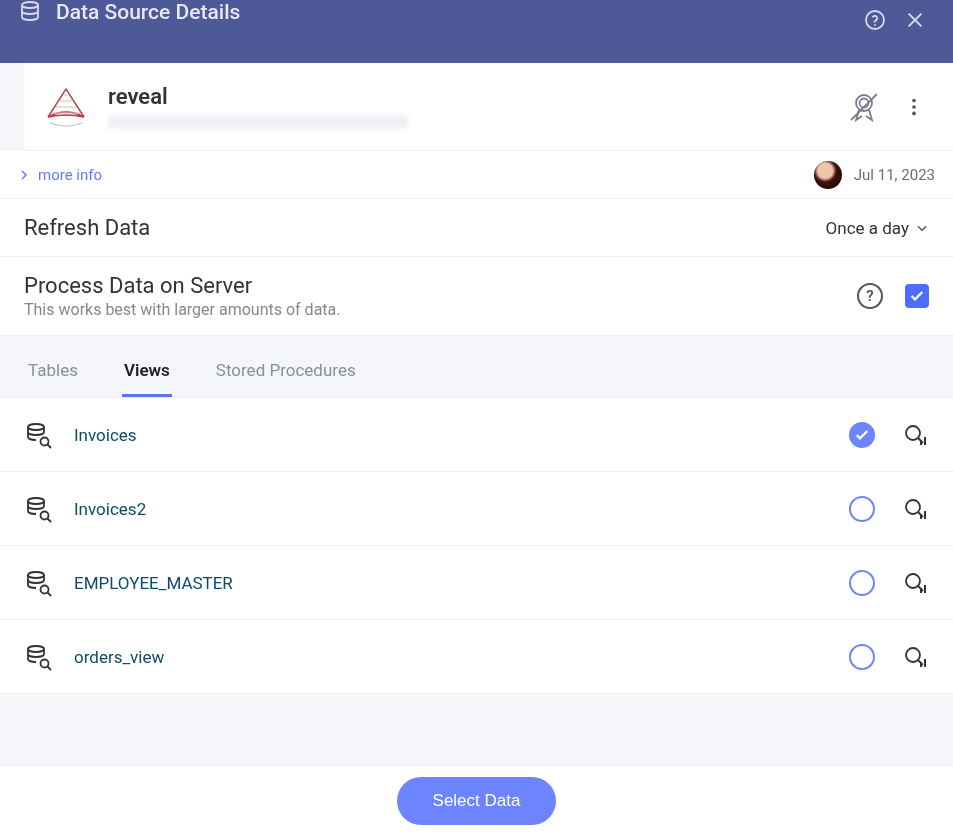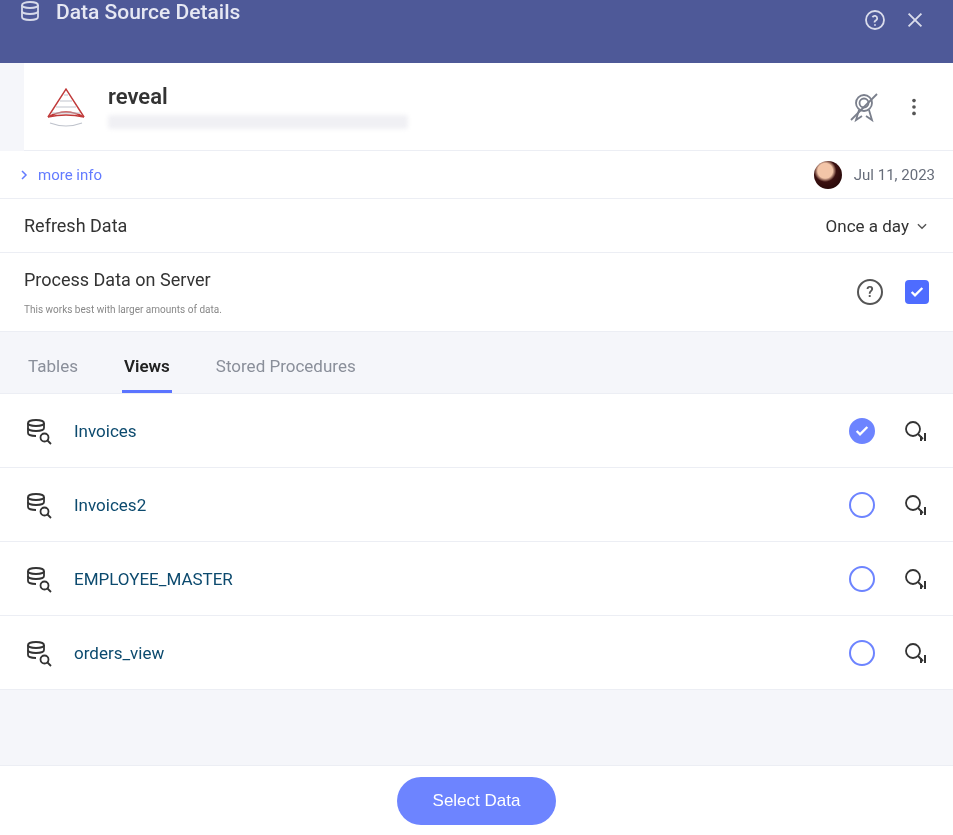--- a/index.html
+++ b/index.html
@@ -93,22 +93,22 @@
 
   
   .setting-row {
     background: #fff;
     border-bottom: 1px solid #eceef4;
     display: flex;
     align-items: center;
     padding: 16px 24px;
   }
   .setting-row .label-block { flex: 1; }
-  .setting-row .label-main { font-size: 18px; color: #333; }
-  .setting-row .label-sub  { font-size: 10px; color: #888; margin-top: 14px; }
+  .setting-row .label-main { font-size: 22px; color: #333; }
+  .setting-row .label-sub  { font-size: 16px; color: #888; margin-top: 2px; }
   .refresh-value {
     font-size: 17px; color: #333;
     display: flex; align-items: center; gap: 6px;
     cursor: pointer;
   }
   .help-round {
     width: 26px; height: 26px; border: 2px solid #555; border-radius: 50%;
     display: flex; align-items: center; justify-content: center;
     font-size: 15px; color: #555; font-weight: 600;
     margin-right: 22px;

